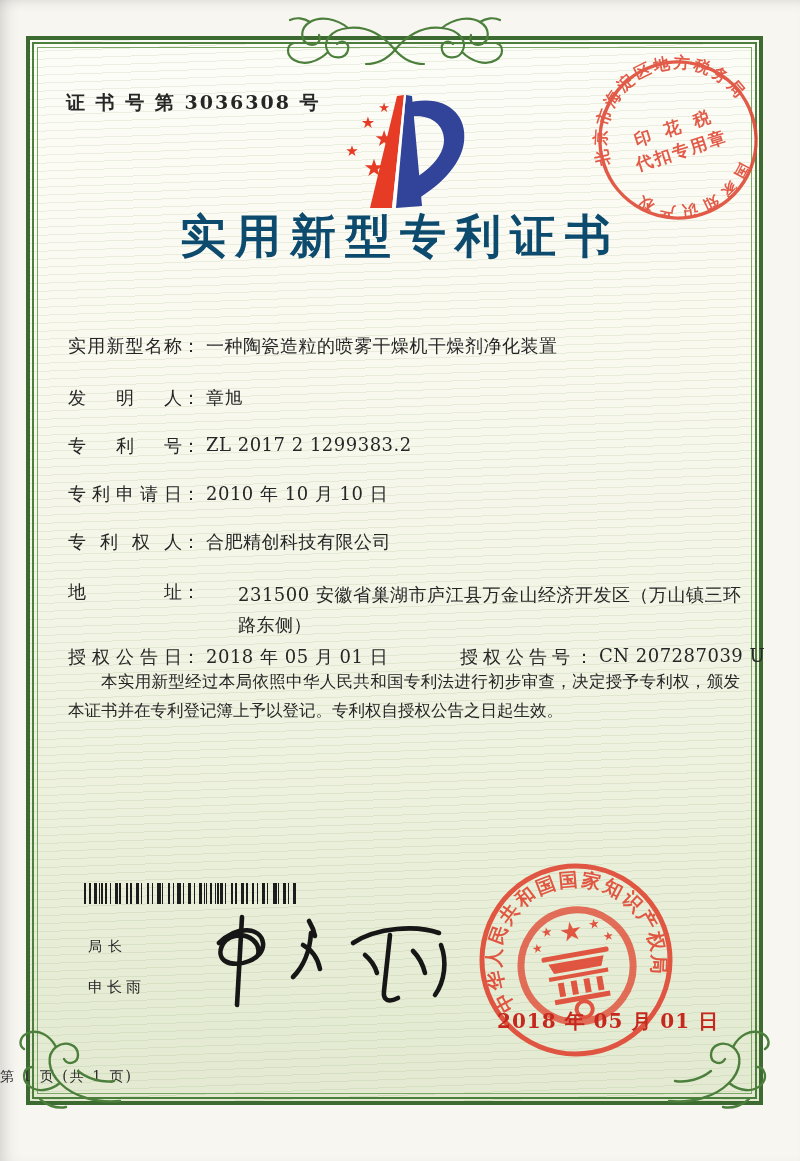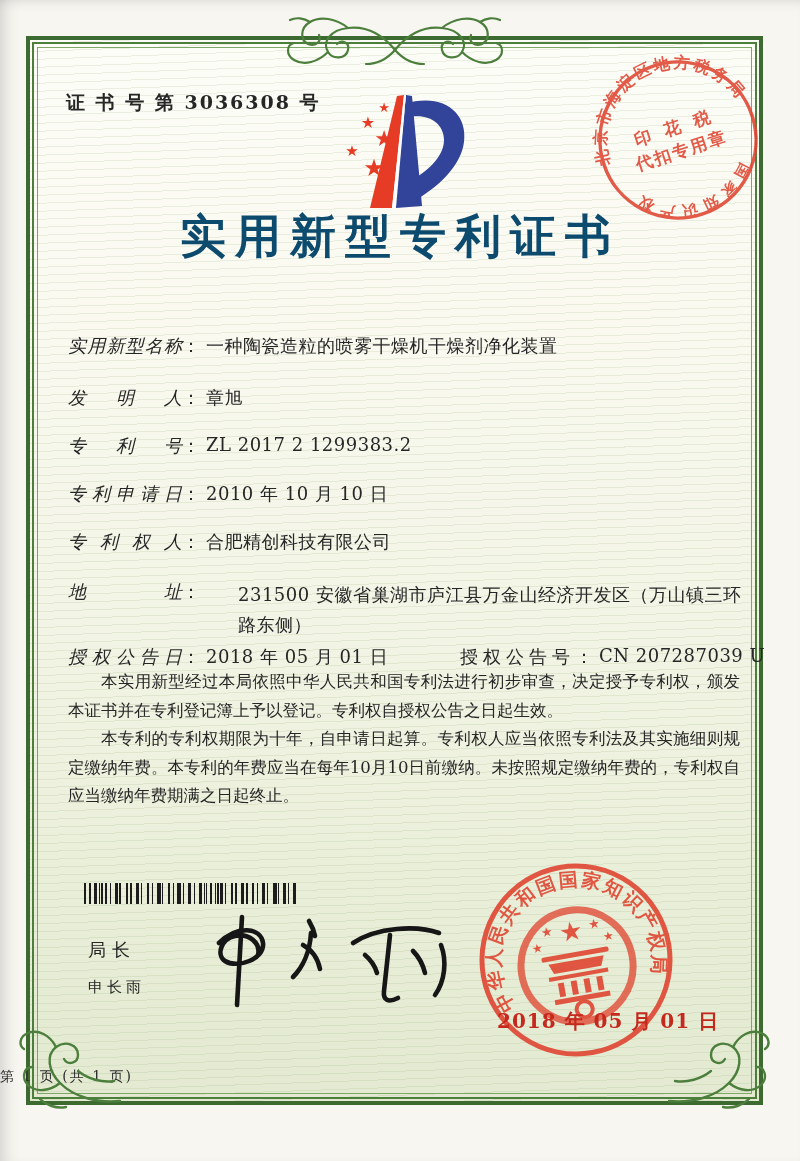--- a/index.html
+++ b/index.html
@@ -13,33 +13,33 @@
            repeating-linear-gradient(178deg, rgba(124,156,94,0) 0 3px, rgba(124,156,94,.14) 3px 4px, rgba(124,156,94,0) 4px 8px),
            linear-gradient(180deg,#fdfdf8 0%,#f9f9ef 30%,#f0f3e2 62%,#e7edd6 85%,#e3ead1 100%);}
   .frame::before{content:"";position:absolute;inset:2px;border:2px solid #4c7f3c;pointer-events:none;}
   .frame::after{content:"";position:absolute;inset:7px;border:1px solid #7da767;pointer-events:none;}
   .orn{position:absolute;z-index:6;}
   
   .certno{position:absolute;left:66px;top:90px;font-size:19px;letter-spacing:2px;font-weight:600;}
   .title{position:absolute;left:0;top:206px;width:100%;text-align:center;font-size:46px;font-weight:700;letter-spacing:9px;color:#0c4a6e;}
   .fields{position:absolute;left:68px;top:334px;width:672px;font-size:18px;}
   .frow{position:absolute;left:0;white-space:nowrap;}
-  .flabel{display:inline-block;width:114px;text-align:justify;text-align-last:justify;vertical-align:top;font-style:italic;}
+  .flabel{display:inline-block;width:114px;text-align:justify;text-align-last:justify;vertical-align:top;}
   .fcolon{display:inline-block;vertical-align:top;margin-right:6px;}
   .fval{display:inline-block;vertical-align:top;letter-spacing:.5px;}
   .fval.wrap{white-space:normal;width:516px;line-height:30px;margin-left:32px;}
   .paras{position:absolute;left:68px;top:668px;width:672px;font-size:16.5px;line-height:28.6px;text-align:justify;}
   .paras p{margin:0;text-indent:2em;}
   
   .barcode{position:absolute;left:84px;top:883px;width:214px;height:21px;
     background-image:
       repeating-linear-gradient(90deg,#1c1c1c 0 2px,transparent 2px 5px,#1c1c1c 5px 6px,transparent 6px 10px,#1c1c1c 10px 13px,transparent 13px 15px,#1c1c1c 15px 16px,transparent 16px 21px),
       repeating-linear-gradient(90deg,transparent 0 6px,#1c1c1c 6px 7px,transparent 7px 17px,#1c1c1c 17px 19px,transparent 19px 29px);}
   
-  .sig-title{position:absolute;left:88px;top:938px;font-size:18px;letter-spacing:6px;}
+  .sig-title{position:absolute;left:88px;top:938px;font-size:14px;letter-spacing:6px;}
   .sig-name{position:absolute;left:88px;top:978px;font-size:15px;letter-spacing:4px;font-family:Liberation Serif, serif;}
   .sig-svg{position:absolute;left:185px;top:903px;z-index:4;}
   
   .tax-stamp{position:absolute;left:591px;top:53px;transform:rotate(-18deg);z-index:5;}
   .office-seal{position:absolute;left:476px;top:860px;transform:rotate(-10deg);z-index:3;}
   .issue-date{position:absolute;left:497px;top:1008px;font-size:20px;font-weight:700;color:#c5281c;letter-spacing:1px;z-index:4;}
   .footer{position:absolute;left:0;top:1068px;width:100%;text-align:left;font-size:14px;letter-spacing:2px;color:#2c2c2c;}
   .logo{position:absolute;left:318px;top:90px;}
 </style>
 </head>
@@ -145,21 +145,20 @@
   <div class="frow" style="top:311px">
     <span class="flabel">授权公告日</span><span class="fcolon">：</span><span class="fval">2018 年 05 月 01 日</span>
   </div>
   <div class="frow" style="top:311px;left:392px">
     <span style="letter-spacing:5px">授权公告号</span><span class="fcolon">：</span><span class="fval">CN 207287039 U</span>
   </div>
 </div>
 
 <div class="paras">
   <p>本实用新型经过本局依照中华人民共和国专利法进行初步审查，决定授予专利权，颁发本证书并在专利登记簿上予以登记。专利权自授权公告之日起生效。</p>
-  <p>本专利的专利权期限为十年，自申请日起算。专利权人应当依照专利法及其实施细则规定缴纳年费。本专利的年费应当在每年10月10日前缴纳。未按照规定缴纳年费的，专利权自应当缴纳年费期满之日起终止。</p>
 </div>
 
 <div class="barcode"></div>
 
 <div class="sig-title">局长</div>
 <div class="sig-name">申长雨</div>
 
 <svg class="sig-svg" width="280" height="118" viewBox="0 0 280 118">
   <g fill="none" stroke="#161616" stroke-width="4.6" stroke-linecap="round" stroke-linejoin="round">
     <path d="M34,40 C52,22 76,24 78,40 C80,56 52,66 40,58 C31,52 36,36 50,33 C64,30 76,40 73,52"></path>

